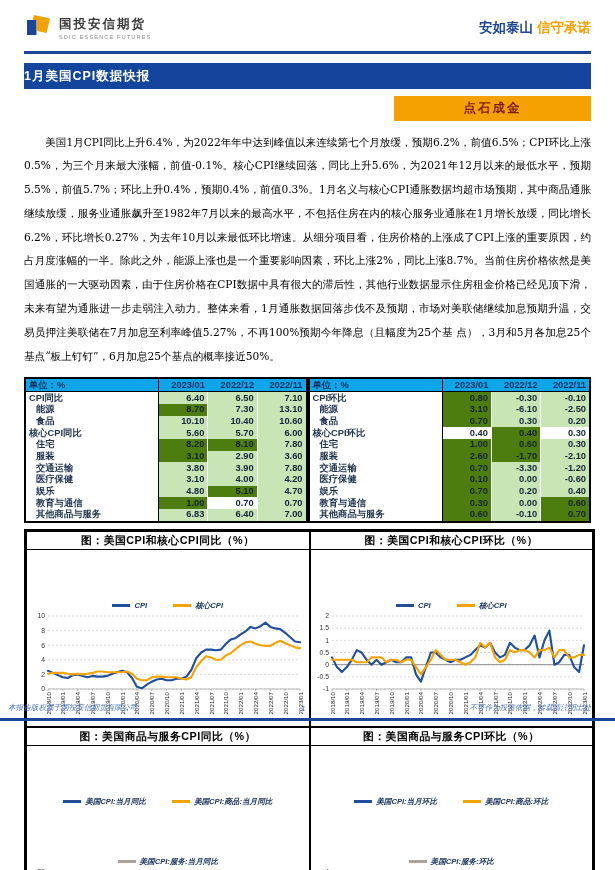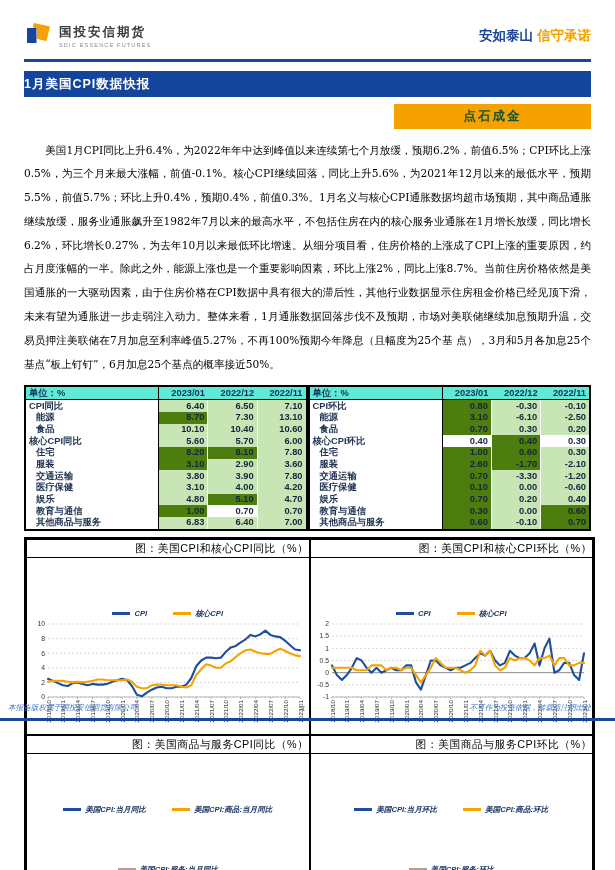--- a/index.html
+++ b/index.html
@@ -1,47 +1,47 @@
 <!DOCTYPE html>
 <html><head>
 <meta charset="utf-8">
 <style>
   html,body{margin:0;padding:0;background:#fff;}
   body{width:615px;height:870px;overflow:hidden;font-family:"Liberation Sans",sans-serif;color:#111;}
-  .page{width:615px;height:724px;position:relative;box-sizing:border-box;padding:16px 24px 0 24px;}
+  .page{width:615px;height:724px;position:relative;box-sizing:border-box;padding:8px 24px 0 24px;}
   
   .hdr{display:flex;justify-content:space-between;align-items:center;height:40px;}
   .logo-block{display:flex;align-items:center;gap:7px;}
   .logo-name{font-size:12.5px;color:#3a3a3a;letter-spacing:2px;font-weight:600;}
   .logo-sub{font-size:5.5px;color:#8a8a8a;letter-spacing:1.2px;margin-top:1px;}
   .slogan{font-size:13.5px;font-weight:bold;}
   .slogan .s1{color:#1B4598;} .slogan .s2{color:#F5A100;margin-left:4px;}
   .hdr-rule{height:2.5px;background:#1B4598;margin-top:3px;}
   
   .title-bar{margin-top:9px;height:26px;background:#14459C;color:#fff;font-size:12.5px;font-weight:bold;text-align:left;line-height:26px;letter-spacing:1px;}
   .badge-row{margin-top:7px;display:flex;justify-content:flex-end;}
-  .badge{width:197px;height:25px;background:#F5A100;color:#14532d;font-size:12.5px;font-weight:bold;text-align:center;line-height:25px;letter-spacing:2px;}
+  .badge{width:197px;height:25px;background:#F5A100;color:#7f1d1d;font-size:12.5px;font-weight:bold;text-align:center;line-height:25px;letter-spacing:2px;}
   
   .body-text{margin:10px 0 9px 0;font-family:"DejaVu Serif",serif;font-size:10.6px;line-height:23.8px;text-align:justify;text-indent:2em;color:#000;}
   
   .tables-row{display:flex;width:567px;}
   table.cpi{border-collapse:collapse;width:283.5px;table-layout:fixed;border:2px solid #000;font-size:9.3px;font-weight:bold;color:#1F3250;}
   table.cpi th,table.cpi td{padding:0 3px;height:11.7px;line-height:11px;overflow:hidden;white-space:nowrap;}
-  table.cpi thead th{background:#5eead4;border-bottom:1.5px solid #000;text-align:right;color:#16305c;}
+  table.cpi thead th{background:#0ea5e9;border-bottom:1.5px solid #000;text-align:right;color:#16305c;}
   table.cpi thead th.lab{text-align:left;}
   table.cpi td.lab{text-align:left;background:#fff;border-right:1.5px solid #000;}
   table.cpi th.lab{border-right:1.5px solid #000;}
   table.cpi td.val{text-align:right;border-left:1px solid #fff;color:#16243c;}
   table.cpi td.ind{padding-left:10px;}
   td.cg{background:#C7E5B5;} td.cp{background:#4d7c0f;} td.cw{background:#fff;}
   col.c-lab{width:133px;} col.c-val{width:49px;}
   
   .charts-grid{margin-top:6px;width:567px;display:grid;grid-template-columns:1fr 1fr;border:2px solid #000;}
   .chart-cell{border:1px solid #000;background:#fff;}
-  .chart-title{height:17px;line-height:17px;text-align:right;font-size:10.8px;font-weight:normal;color:#000;border-bottom:1.5px solid #000;letter-spacing:0.5px;}
+  .chart-title{height:17px;line-height:17px;text-align:center;font-size:10.8px;font-weight:bold;color:#000;border-bottom:1.5px solid #000;letter-spacing:0.5px;}
   .legend{display:flex;flex-wrap:wrap;justify-content:center;align-items:center;padding-top:2px;column-gap:26px;row-gap:0;}
   .legend-item{display:flex;align-items:center;gap:4px;height:12px;margin-top:48px;}
   .legend-swatch{width:18px;height:2.6px;display:inline-block;}
   .legend-label{font-size:7.6px;font-style:italic;color:#1F3864;font-weight:bold;white-space:nowrap;}
   
   .footer{position:absolute;left:8px;right:24px;bottom:11px;display:flex;justify-content:space-between;align-items:center;font-size:7.6px;font-style:italic;color:#4472C4;}
   .bottom-rule{position:absolute;left:0;right:0;bottom:3px;height:3px;background:#1B4598;}
 </style>
 </head>
 <body>

